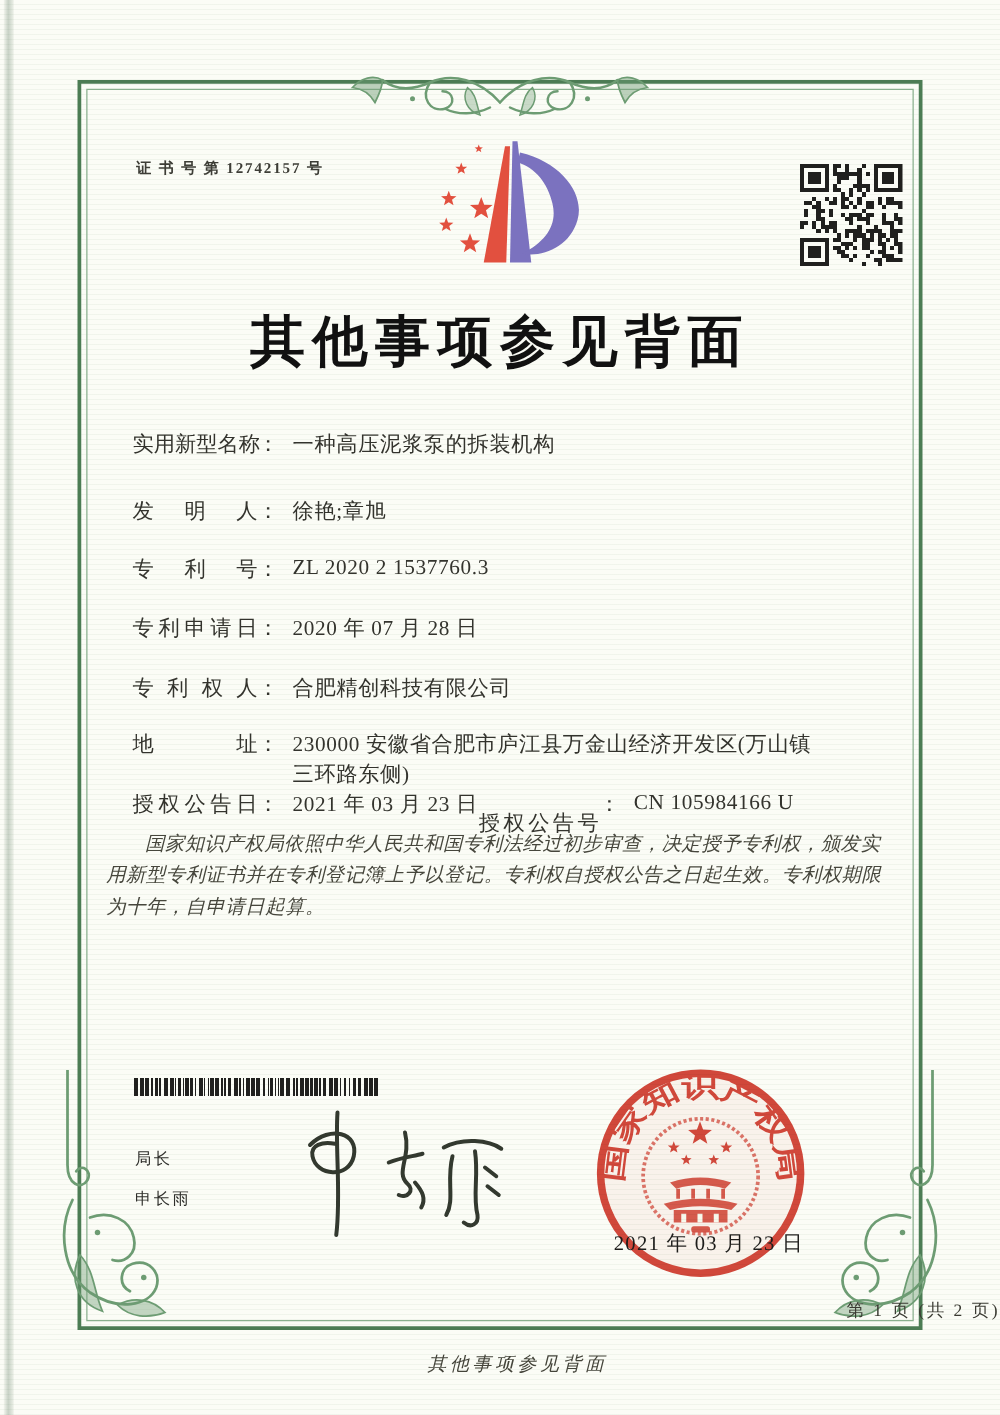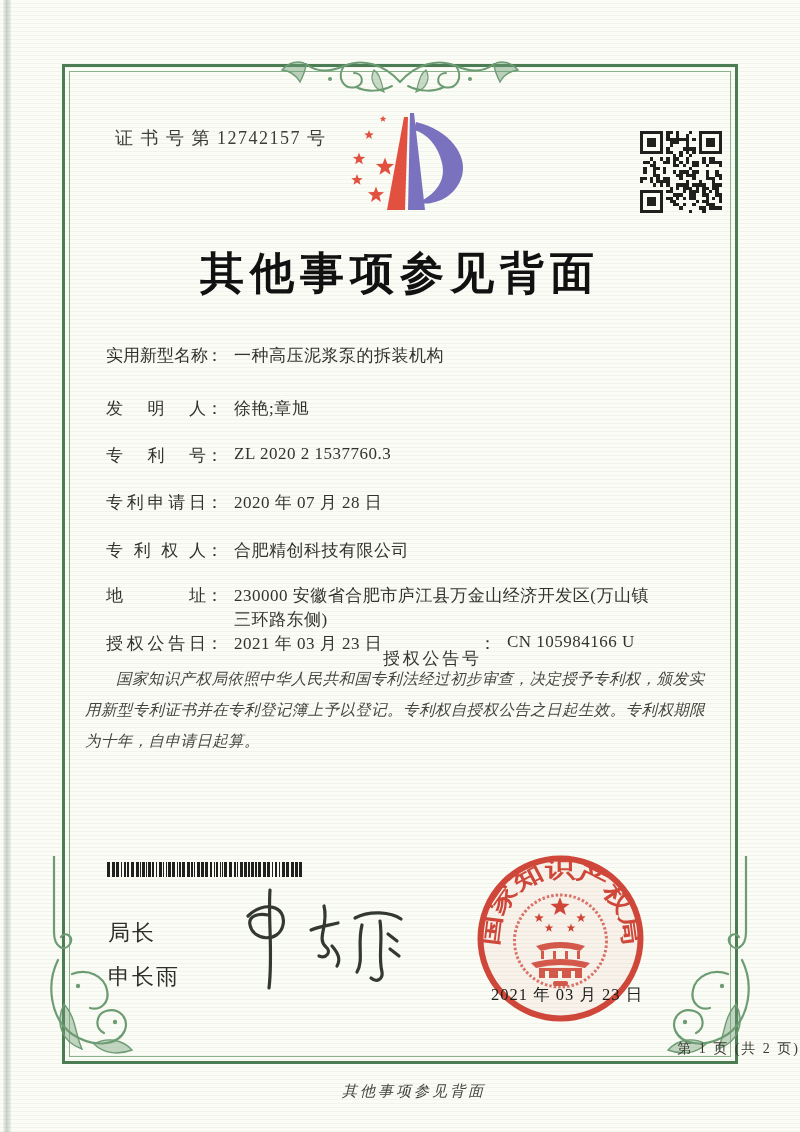--- a/index.html
+++ b/index.html
@@ -18,45 +18,45 @@
     opacity:.55; }
   
   .frame { position:absolute; left:62px; top:64px; width:676px; height:1000px;
     border:3px solid var(--green,#4c7c54); }
   .frame-inner { position:absolute; inset:4px; border:1px solid var(--green-lite,#8ab08e); }
   .ornament { position:absolute; pointer-events:none; }
   #top-ornament { left:280px; top:46px; width:240px; height:64px; }
   #flourish-left  { left:44px;  top:856px; width:92px; height:212px; }
   #flourish-right { left:664px; top:856px; width:92px; height:212px; transform:scaleX(-1); }
   
-  .cert-number { position:absolute; left:115px; top:126px; font-size:18px;
-    letter-spacing:1.5px; color:#3d3d36; }
+  .cert-number { position:absolute; left:109px; top:126px; font-size:12px;
+    letter-spacing:1.5px; color:#3d3d36;font-weight:bold; }
   #logo { position:absolute; left:338px; top:110px; width:135px; height:112px; }
   #qr { position:absolute; left:640px; top:131px; width:82px; height:82px; }
   .title { position:absolute; left:0; right:0; top:244px; text-align:center;
     font-size:44px; font-weight:bold; letter-spacing:6px; color:#111; }
   
   .fields { position:absolute; left:106px; top:0; width:630px; font-size:17px; color:#33332d; }
   .frow { position:absolute; left:0; white-space:nowrap; }
   .frow.wrap { white-space:normal; }
   .flabel { display:inline-block; width:100px; text-align:justify; text-align-last:justify;
     vertical-align:top; }
   .fcolon { display:inline-block; vertical-align:top; }
   .fvalue { display:inline-block; margin-left:11px; vertical-align:top; letter-spacing:.5px; }
   .fvalue.addr { width:432px; line-height:24px; letter-spacing:.5px; }
   .grant2 { position:absolute; left:277px; top:0; white-space:nowrap; }
   .flabel.narrow { width:96px;margin-top:15px; }
   
   .body-text { position:absolute; left:85px; top:663px; width:630px;
-    font-size:15.5px; line-height:31px; font-style:italic; color:#46463c;
+    font-size:15.5px; line-height:25px; font-style:italic; color:#46463c;
     letter-spacing:.4px; }
   .body-text p { text-indent:2em; }
   
   #barcode { position:absolute; left:107px; top:862px; width:200px; height:15px; }
-  .signer { position:absolute; left:108px; top:918px; font-size:22px; color:#2e2e2a;
+  .signer { position:absolute; left:108px; top:918px; font-size:13px; color:#2e2e2a;
     font-family:"Liberation Sans","DejaVu Sans",sans-serif; letter-spacing:2px; }
   .signer .name { margin-top:14px; }
   #signature { position:absolute; left:228px; top:886px; width:185px; height:105px; }
   #seal { position:absolute; left:473px; top:851px; width:175px; height:175px;
     opacity:.93; mix-blend-mode:multiply; }
   .seal-date { position:absolute; left:491px; top:984px; font-size:16.5px;
     letter-spacing:1px; color:#1d1d1b; z-index:5; }
   .page-num { position:absolute; left:0; right:0; top:1040px; text-align:right;
     font-size:14px; letter-spacing:2px; color:#3a3a32; }
   .back-note { position:absolute; left:0; right:0; top:1082px; text-align:center;

